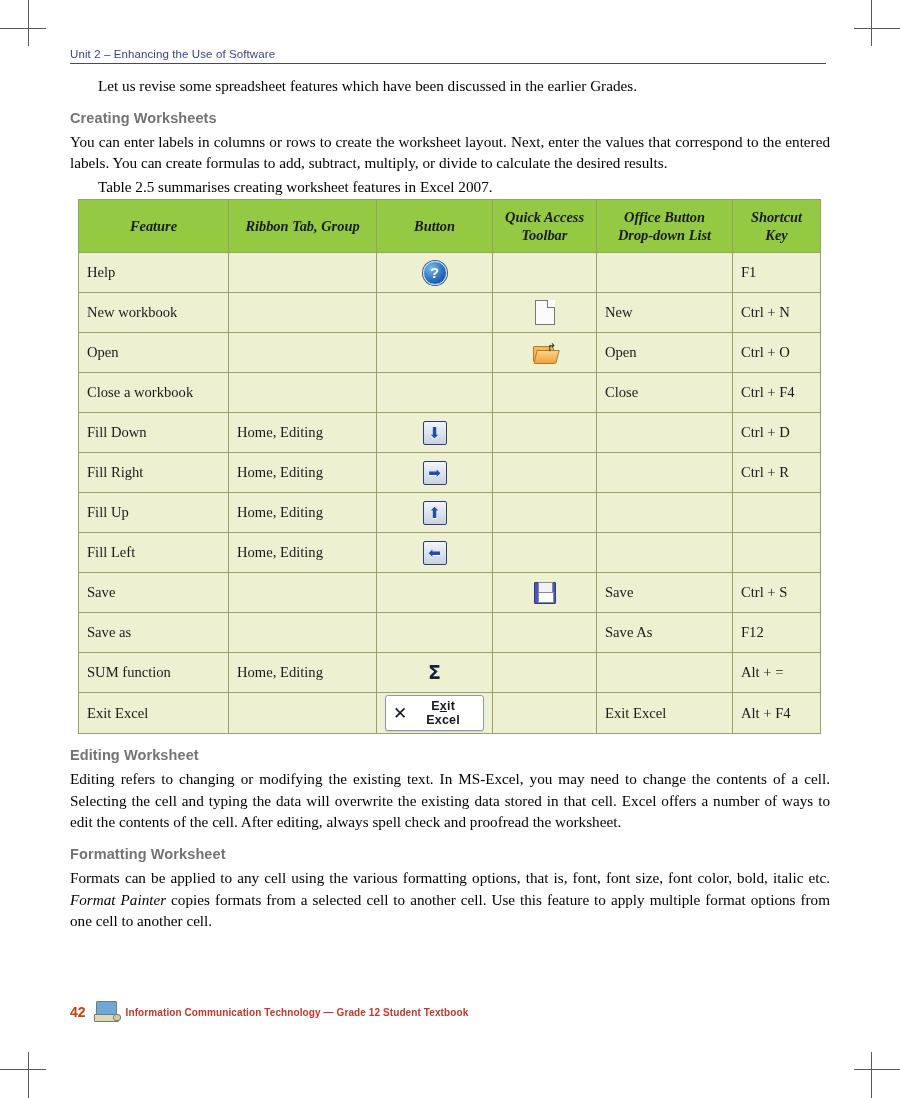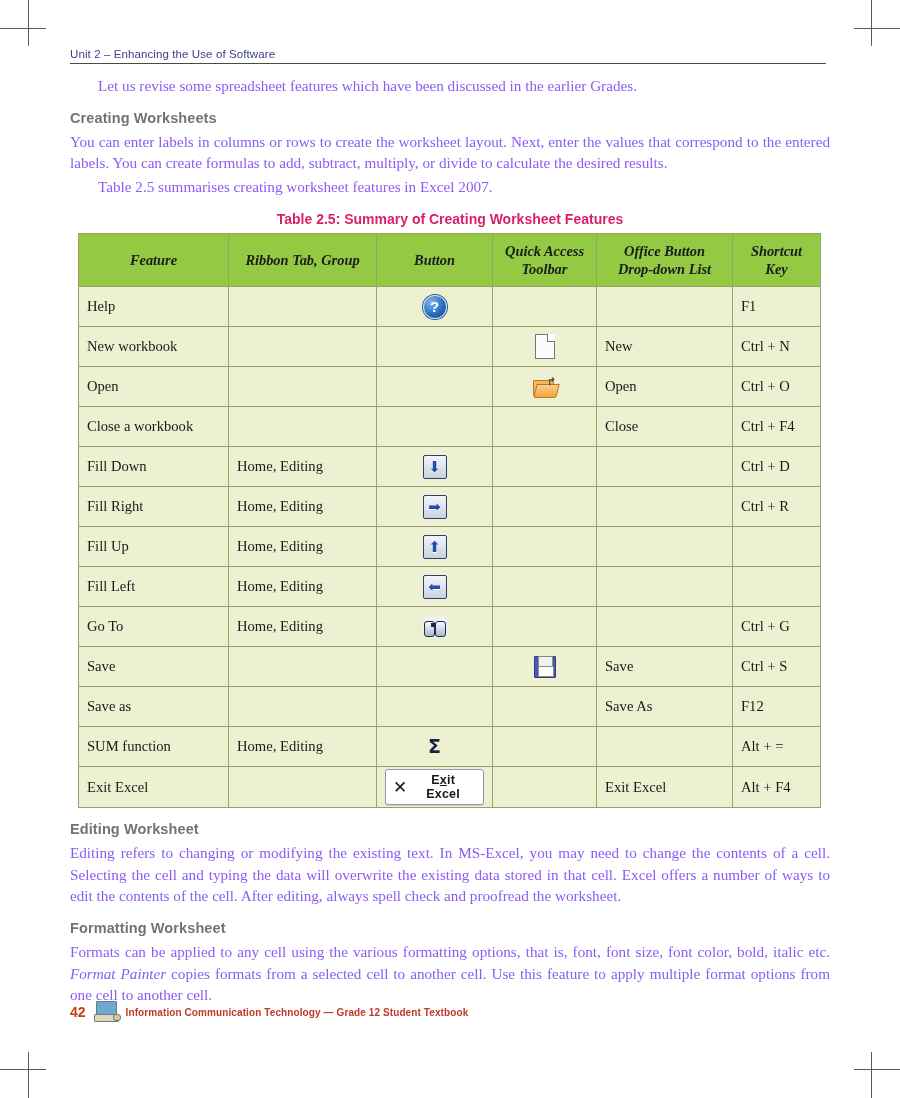--- a/index.html
+++ b/index.html
@@ -60,21 +60,21 @@
     width: 756px;
     margin-bottom: 11px;
   }
 
   
   p.body {
     font-size: 15.2px;
     line-height: 1.42;
     text-align: justify;
     margin: 0 0 2px 0;
-    color: #8b5cf6;
+    color: #000000;
   }
   p.indent { text-indent: 28px; }
   p.body.last { text-align: left; }
 
   h3.section {
     font-family: "Liberation Sans", "DejaVu Sans", sans-serif;
     font-size: 14.5px;
     font-weight: bold;
     color: #737373;
     margin: 13px 0 5px 0;
@@ -321,21 +321,20 @@
 
   <div class="unit-header">Unit 2 – Enhancing the Use of Software</div>
   <div class="head-rule"></div>
 
   <p class="body indent">Let us revise some spreadsheet features which have been discussed in the earlier Grades.</p>
 
   <h3 class="section">Creating Worksheets</h3>
   <p class="body">You can enter labels in columns or rows to create the worksheet layout. Next, enter the values that correspond to the entered labels. You can create formulas to add, subtract, multiply, or divide to calculate the desired results.</p>
   <p class="body indent last">Table 2.5 summarises creating worksheet features in Excel 2007.</p>
 
-  <div class="caption">Table 2.5: Summary of Creating Worksheet Features</div>
 
   <table class="features">
     <colgroup>
       <col class="c1">
         <col class="c2">
         <col class="c3">
         <col class="c4">
         <col class="c5">
         <col class="c6">
     </colgroup>
@@ -450,32 +449,20 @@
         <td class="cellcenter">
           <span class="icon ico-fill">
             <span class="ar">⬅</span>
           </span>
         </td>
         <td></td>
         <td></td>
         <td></td>
       </tr>
 
-      <tr class="tall">
-        <td>Go To</td>
-        <td>Home, Editing</td>
-        <td class="cellcenter">
-          <span class="icon ico-binoc">
-            <span class="lens l"></span><span class="brg"></span><span class="lens r"></span>
-          </span>
-        </td>
-        <td></td>
-        <td></td>
-        <td>Ctrl + G</td>
-      </tr>
 
       <tr class="tall">
         <td>Save</td>
         <td></td>
         <td></td>
         <td class="cellcenter">
           <span class="icon ico-save">
             <span class="bd"></span><span class="shut"></span><span class="lbl"></span>
           </span>
         </td>

